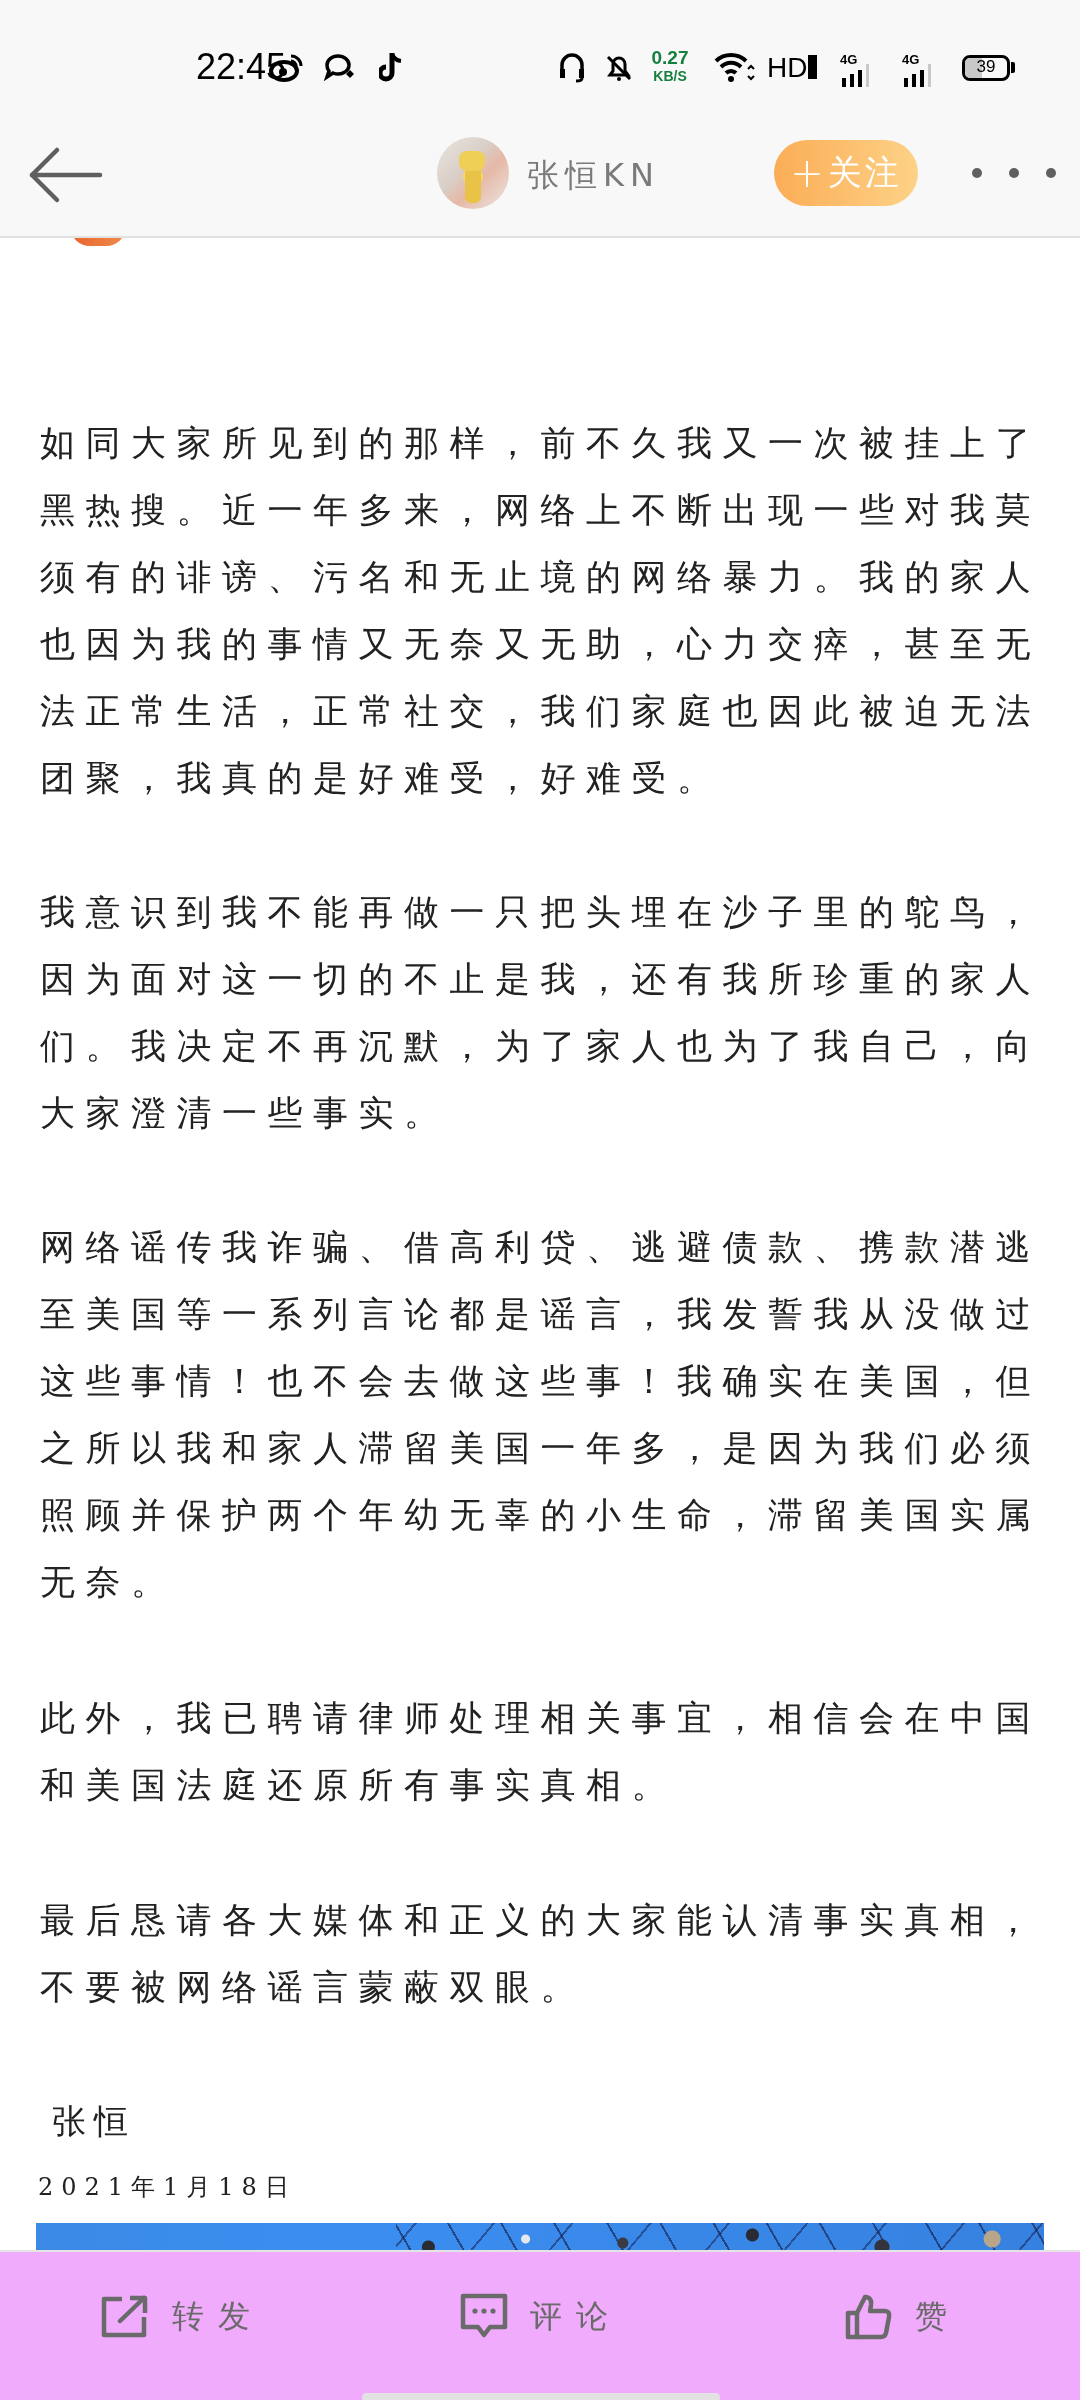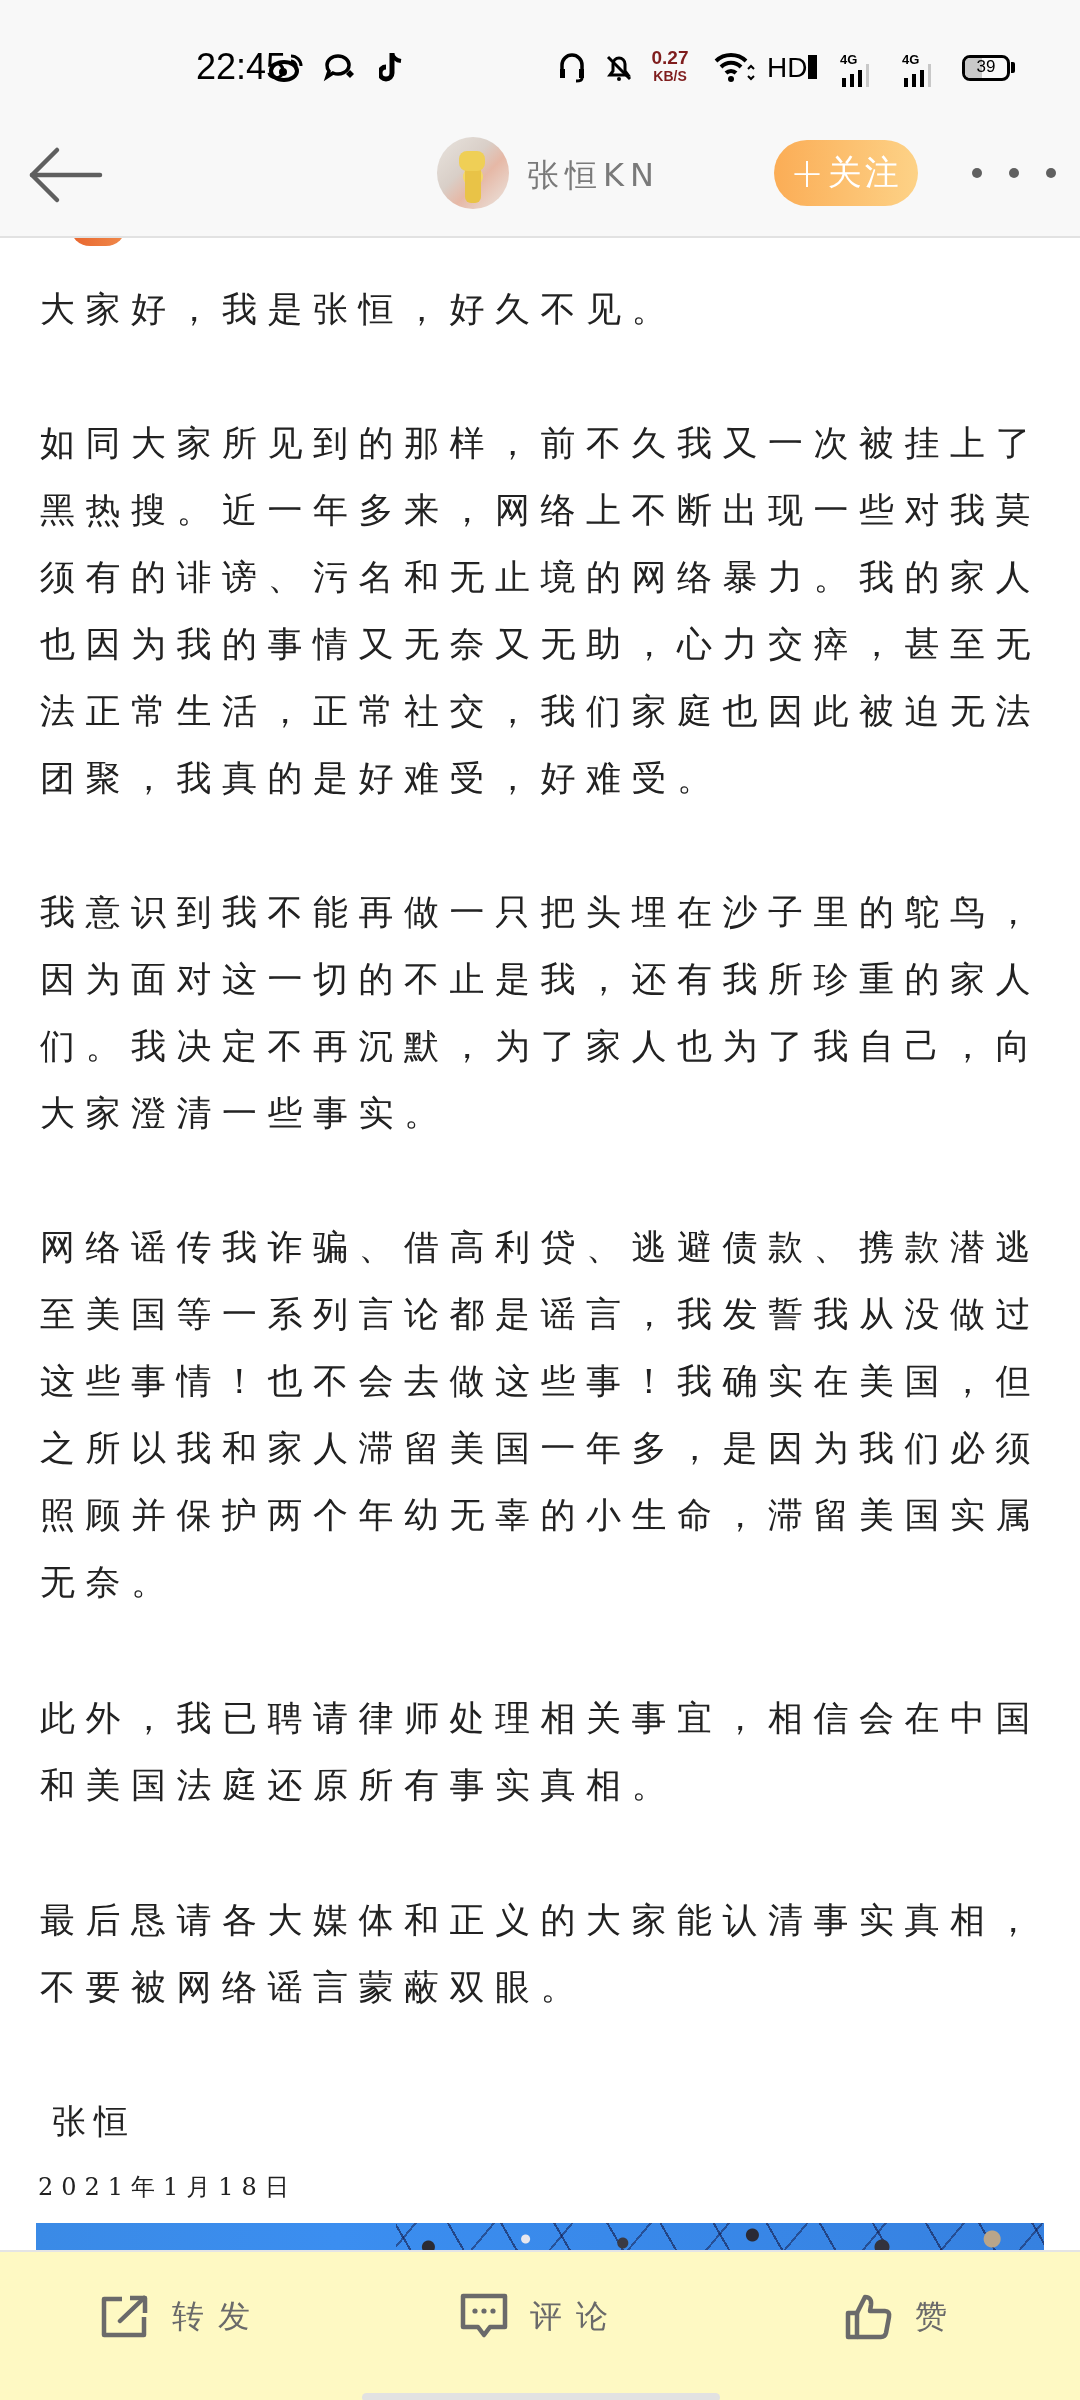--- a/index.html
+++ b/index.html
@@ -3,21 +3,21 @@
 <meta charset="utf-8">
 <style>
   * { box-sizing: border-box; margin: 0; padding: 0; }
   html, body { width: 1080px; height: 2400px; overflow: hidden; background: #ffffff; }
   body { position: relative; font-family: "DejaVu Sans", "Liberation Sans", sans-serif; color: #1a1a1a; }
 
   
   .status-bar { position: absolute; left: 0; top: 0; width: 1080px; height: 120px; background: #f8f8f8; }
   .sb-time { position: absolute; left: 148px; top: 46px; font-family: "Liberation Sans", sans-serif; font-size: 36px; color: #000; letter-spacing: 0px; margin-left: 48px; }
   .sb-icon { position: absolute; top: 50px; height: 34px; display: flex; align-items: center; justify-content: center; }
-  .sb-speed { position: absolute; left: 645px; top: 48px; width: 50px; text-align: center; font-family: "Liberation Sans", sans-serif; font-weight: bold; color: #7f1d1d; line-height: 1; }
+  .sb-speed { position: absolute; left: 645px; top: 48px; width: 50px; text-align: center; font-family: "Liberation Sans", sans-serif; font-weight: bold; color: #15803d; line-height: 1; }
   .sb-speed .v { font-size: 19px; display: block; }
   .sb-speed .u { font-size: 14px; display: block; margin-top: 2px; }
   .sb-hd { position: absolute; left: 767px; top: 52px; font-family: "Liberation Sans", sans-serif; font-size: 28px; color: #000; }
   .sb-4g { position: absolute; top: 52px; font-family: "Liberation Sans", sans-serif; font-size: 13px; font-weight: bold; color: #000; }
   .battery { position: absolute; left: 962px; top: 55px; width: 48px; height: 26px; border: 3px solid #000; border-radius: 8px; overflow: hidden; }
   .battery .fill { position: absolute; left: 0; top: 0; bottom: 0; width: 40%; background: #c8c8c8; }
   .battery .num { position: absolute; left: 0; right: 0; top: -1px; text-align: center; font-family: "Liberation Sans", sans-serif; font-size: 17px; color: #000; }
   .battery-tip { position: absolute; left: 1011px; top: 62px; width: 4px; height: 11px; background: #000; border-radius: 0 2px 2px 0; }
 
   
@@ -50,21 +50,21 @@
       radial-gradient(circle at 5% 60%, #2b2b33 0 6px, transparent 7px),
       radial-gradient(circle at 20% 40%, #e6e6ee 0 4px, transparent 5px),
       radial-gradient(circle at 35% 50%, #3a3a44 0 5px, transparent 6px),
       radial-gradient(circle at 55% 30%, #2a2a35 0 6px, transparent 7px),
       radial-gradient(circle at 75% 60%, #33333d 0 7px, transparent 8px),
       radial-gradient(circle at 92% 40%, #b9a58a 0 8px, transparent 9px),
       repeating-linear-gradient(60deg, transparent 0 18px, rgba(20,25,70,.6) 18px 20px, transparent 20px 46px),
       repeating-linear-gradient(-50deg, transparent 0 26px, rgba(20,25,70,.5) 26px 28px, transparent 28px 60px); }
 
   
-  .bottom-bar { position: absolute; left: 0; top: 2250px; width: 1080px; height: 150px; background: #fef9c3; border-top: 2px solid #e4e4e4; z-index: 3; }
+  .bottom-bar { position: absolute; left: 0; top: 2250px; width: 1080px; height: 150px; background: #f0abfc; border-top: 2px solid #e4e4e4; z-index: 3; }
   .action { position: absolute; top: 30px; height: 70px; display: flex; align-items: center; cursor: pointer; }
   .action .lbl { font-size: 32px; color: #6a6a6a; letter-spacing: 14px; margin-left: 22px; font-family: "DejaVu Serif", serif; }
   .action-repost { left: 100px; }
   .action-comment { left: 460px; }
   .action-like { left: 845px; }
   .home-indicator { position: absolute; left: 362px; top: 141px; width: 358px; height: 9px; border-radius: 5px; background: #e2e2e2; }
 </style>
 </head>
 <body>
 
@@ -165,21 +165,20 @@
   <div class="more-btn">
     <span></span>
     <span></span>
     <span></span>
   </div>
 </div>
 
 <div class="author-avatar-fragment"></div>
 
 <div class="content">
-  <p class="para" style="top:36px;">大家好，我是张恒，好久不见。</p>
   <p class="para" style="top:170px;">如同大家所见到的那样，前不久我又一次被挂上了黑热搜。近一年多来，网络上不断出现一些对我莫须有的诽谤、污名和无止境的网络暴力。我的家人也因为我的事情又无奈又无助，心力交瘁，甚至无法正常生活，正常社交，我们家庭也因此被迫无法团聚，我真的是好难受，好难受。</p>
   <p class="para" style="top:639px;">我意识到我不能再做一只把头埋在沙子里的鸵鸟，因为面对这一切的不止是我，还有我所珍重的家人们。我决定不再沉默，为了家人也为了我自己，向大家澄清一些事实。</p>
   <p class="para" style="top:974px;">网络谣传我诈骗、借高利贷、逃避债款、携款潜逃至美国等一系列言论都是谣言，我发誓我从没做过这些事情！也不会去做这些事！我确实在美国，但之所以我和家人滞留美国一年多，是因为我们必须照顾并保护两个年幼无辜的小生命，滞留美国实属无奈。</p>
   <p class="para" style="top:1445px;">此外，我已聘请律师处理相关事宜，相信会在中国和美国法庭还原所有事实真相。</p>
   <p class="para" style="top:1647px;">最后恳请各大媒体和正义的大家能认清事实真相，不要被网络谣言蒙蔽双眼。</p>
   <div class="sig-name">张恒</div>
   <div class="sig-date">2021年1月18日</div>
   <div class="post-image">
     <div class="branches"></div>
   </div>

